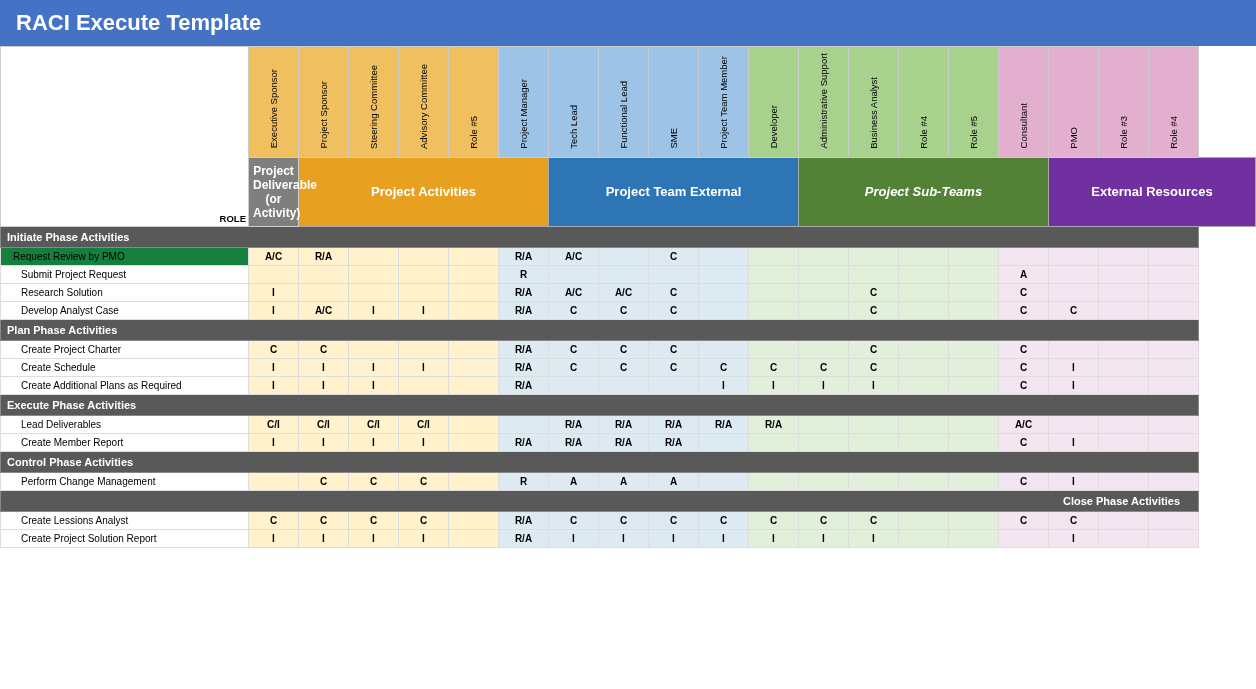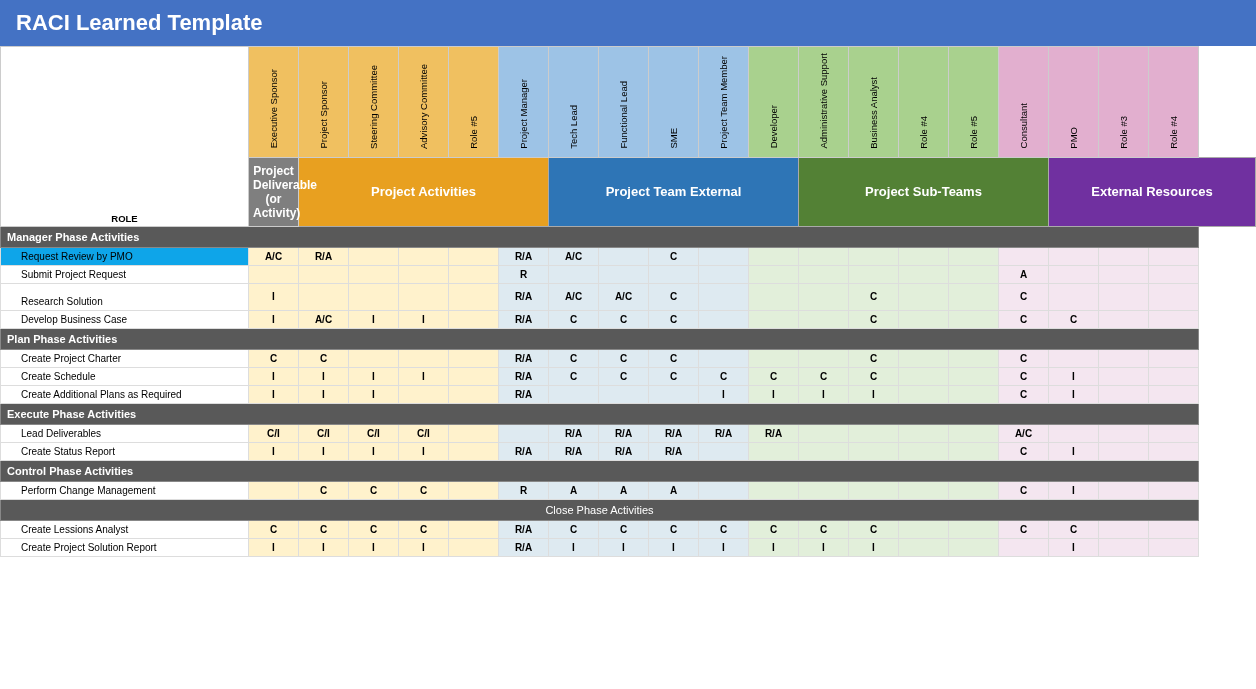--- a/index.html
+++ b/index.html
@@ -24,21 +24,21 @@
       table-layout: fixed;
     }
 
     
     col.activity-col { width: 248px; }
     col.role-col { width: 50px; }
 
     
     .role-header-row td, .role-header-row th {
       border: 1px solid #ccc;
-      text-align: center;
+      text-align: right;
       vertical-align: bottom;
       font-size: 9.5px;
       padding: 2px;
     }
 
     .role-label-cell {
       background: #fff;
       font-size: 16px;
       font-weight: bold;
       text-align: left;
@@ -109,34 +109,34 @@
 
     .data-row:nth-child(even) td {
       background: #f9f9f9;
     }
     .data-row:nth-child(even) td:first-child {
       background: #f9f9f9;
     }
 
     .group-leadership { background: #E8A020; }
     .group-team { background: #2E75B6; }
-    .group-subteam { background: #538135; }
+    .group-subteam { background: #538135; font-style: italic; }
     .group-external { background: #7030A0; }
 
     
     .hdr-leadership { background: #F0C060; }
     .hdr-team { background: #9DC3E6; }
     .hdr-subteam { background: #A9D18E; }
     .hdr-external { background: #E2AFCF; }
   </style>
 </head>
 <body>
 
 <div class="title-bar">
-  <span>RACI Learned Template</span>
+  <span>RACI Execute Template</span>
 </div>
 
 <div class="matrix-container">
   <table id="raci-table">
     <colgroup>
       <col class="activity-col">
 
       <col class="role-col">
         <col class="role-col">
         <col class="role-col">
@@ -181,24 +181,24 @@
           <td class="hdr-external" style="border: 1px solid rgb(204, 204, 204); text-align: center; vertical-align: bottom; padding: 2px;"><span class="rotated-text">Role #4</span></td>
         </tr>
         <tr class="group-header-row">
           <td class="activity-header"><span>Project Deliverable<br>(or Activity)</span></td>
           <td colspan="5" class="group-leadership" style="text-align: center; font-size: 13px; font-weight: bold; color: white; border: 1px solid rgb(170, 170, 170); padding: 6px 4px;">Project Activities</td>
           <td colspan="5" class="group-team" style="text-align: center; font-size: 13px; font-weight: bold; color: white; border: 1px solid rgb(170, 170, 170); padding: 6px 4px;">Project Team External</td>
           <td colspan="5" class="group-subteam" style="text-align: center; font-size: 13px; font-weight: bold; color: white; border: 1px solid rgb(170, 170, 170); padding: 6px 4px;">Project Sub-Teams</td>
           <td colspan="4" class="group-external" style="font-size: 13px; font-weight: bold; color: white; border: 1px solid rgb(170, 170, 170); padding: 6px 4px;">External Resources</td>
         </tr>
         <tr class="phase-row">
-          <td colspan="20" style="background: rgb(89, 89, 89); color: white; font-weight: bold; font-size: 11px; padding: 4px 6px; text-align: left; border: 1px solid rgb(136, 136, 136);">Manager Phase Activities</td>
-        </tr>
-        <tr class="data-row">
-          <td style="text-align: left; padding: 3px 6px 3px 20px; font-size: 10px; border: 1px solid rgb(221, 221, 221); background: #0ea5e9;">Request Review by PMO</td>
+          <td colspan="20" style="background: rgb(89, 89, 89); color: white; font-weight: bold; font-size: 11px; padding: 4px 6px; text-align: left; border: 1px solid rgb(136, 136, 136);">Initiate Phase Activities</td>
+        </tr>
+        <tr class="data-row">
+          <td style="text-align: left; padding: 3px 6px 3px 12px; font-size: 10px; border: 1px solid rgb(221, 221, 221); background: #15803d;">Request Review by PMO</td>
           <td style="text-align: center; vertical-align: middle; padding: 3px 2px; font-size: 10px; font-weight: bold; border: 1px solid rgb(221, 221, 221); background: rgb(255, 242, 204);">A/C</td>
           <td style="text-align: center; vertical-align: middle; padding: 3px 2px; font-size: 10px; font-weight: bold; border: 1px solid rgb(221, 221, 221); background: rgb(255, 242, 204);">R/A</td>
           <td style="text-align: center; vertical-align: middle; padding: 3px 2px; font-size: 10px; font-weight: bold; border: 1px solid rgb(221, 221, 221); background: rgb(255, 242, 204);"></td>
           <td style="text-align: center; vertical-align: middle; padding: 3px 2px; font-size: 10px; font-weight: bold; border: 1px solid rgb(221, 221, 221); background: rgb(255, 242, 204);"></td>
           <td style="text-align: center; vertical-align: middle; padding: 3px 2px; font-size: 10px; font-weight: bold; border: 1px solid rgb(221, 221, 221); background: rgb(255, 242, 204);"></td>
           <td style="text-align: center; vertical-align: middle; padding: 3px 2px; font-size: 10px; font-weight: bold; border: 1px solid rgb(221, 221, 221); background: rgb(222, 234, 241);">R/A</td>
           <td style="text-align: center; vertical-align: middle; padding: 3px 2px; font-size: 10px; font-weight: bold; border: 1px solid rgb(221, 221, 221); background: rgb(222, 234, 241);">A/C</td>
           <td style="text-align: center; vertical-align: middle; padding: 3px 2px; font-size: 10px; font-weight: bold; border: 1px solid rgb(221, 221, 221); background: rgb(222, 234, 241);"></td>
           <td style="text-align: center; vertical-align: middle; padding: 3px 2px; font-size: 10px; font-weight: bold; border: 1px solid rgb(221, 221, 221); background: rgb(222, 234, 241);">C</td>
           <td style="text-align: center; vertical-align: middle; padding: 3px 2px; font-size: 10px; font-weight: bold; border: 1px solid rgb(221, 221, 221); background: rgb(222, 234, 241);"></td>
@@ -228,21 +228,21 @@
           <td style="text-align: center; vertical-align: middle; padding: 3px 2px; font-size: 10px; font-weight: bold; border: 1px solid rgb(221, 221, 221); background: rgb(226, 239, 218);"></td>
           <td style="text-align: center; vertical-align: middle; padding: 3px 2px; font-size: 10px; font-weight: bold; border: 1px solid rgb(221, 221, 221); background: rgb(226, 239, 218);"></td>
           <td style="text-align: center; vertical-align: middle; padding: 3px 2px; font-size: 10px; font-weight: bold; border: 1px solid rgb(221, 221, 221); background: rgb(226, 239, 218);"></td>
           <td style="text-align: center; vertical-align: middle; padding: 3px 2px; font-size: 10px; font-weight: bold; border: 1px solid rgb(221, 221, 221); background: rgb(226, 239, 218);"></td>
           <td style="text-align: center; vertical-align: middle; padding: 3px 2px; font-size: 10px; font-weight: bold; border: 1px solid rgb(221, 221, 221); background: rgb(244, 230, 240);">A</td>
           <td style="text-align: center; vertical-align: middle; padding: 3px 2px; font-size: 10px; font-weight: bold; border: 1px solid rgb(221, 221, 221); background: rgb(244, 230, 240);"></td>
           <td style="text-align: center; vertical-align: middle; padding: 3px 2px; font-size: 10px; font-weight: bold; border: 1px solid rgb(221, 221, 221); background: rgb(244, 230, 240);"></td>
           <td style="text-align: center; vertical-align: middle; padding: 3px 2px; font-size: 10px; font-weight: bold; border: 1px solid rgb(221, 221, 221); background: rgb(244, 230, 240);"></td>
         </tr>
         <tr class="data-row">
-          <td style="text-align: left; padding: 12px 6px 3px 20px; font-size: 10px; border: 1px solid rgb(221, 221, 221); background: rgb(255, 255, 255);">Research Solution</td>
+          <td style="text-align: left; padding: 3px 6px 3px 20px; font-size: 10px; border: 1px solid rgb(221, 221, 221); background: rgb(255, 255, 255);">Research Solution</td>
           <td style="text-align: center; vertical-align: middle; padding: 3px 2px; font-size: 10px; font-weight: bold; border: 1px solid rgb(221, 221, 221); background: rgb(255, 242, 204);">I</td>
           <td style="text-align: center; vertical-align: middle; padding: 3px 2px; font-size: 10px; font-weight: bold; border: 1px solid rgb(221, 221, 221); background: rgb(255, 242, 204);"></td>
           <td style="text-align: center; vertical-align: middle; padding: 3px 2px; font-size: 10px; font-weight: bold; border: 1px solid rgb(221, 221, 221); background: rgb(255, 242, 204);"></td>
           <td style="text-align: center; vertical-align: middle; padding: 3px 2px; font-size: 10px; font-weight: bold; border: 1px solid rgb(221, 221, 221); background: rgb(255, 242, 204);"></td>
           <td style="text-align: center; vertical-align: middle; padding: 3px 2px; font-size: 10px; font-weight: bold; border: 1px solid rgb(221, 221, 221); background: rgb(255, 242, 204);"></td>
           <td style="text-align: center; vertical-align: middle; padding: 3px 2px; font-size: 10px; font-weight: bold; border: 1px solid rgb(221, 221, 221); background: rgb(222, 234, 241);">R/A</td>
           <td style="text-align: center; vertical-align: middle; padding: 3px 2px; font-size: 10px; font-weight: bold; border: 1px solid rgb(221, 221, 221); background: rgb(222, 234, 241);">A/C</td>
           <td style="text-align: center; vertical-align: middle; padding: 3px 2px; font-size: 10px; font-weight: bold; border: 1px solid rgb(221, 221, 221); background: rgb(222, 234, 241);">A/C</td>
           <td style="text-align: center; vertical-align: middle; padding: 3px 2px; font-size: 10px; font-weight: bold; border: 1px solid rgb(221, 221, 221); background: rgb(222, 234, 241);">C</td>
           <td style="text-align: center; vertical-align: middle; padding: 3px 2px; font-size: 10px; font-weight: bold; border: 1px solid rgb(221, 221, 221); background: rgb(222, 234, 241);"></td>
@@ -250,21 +250,21 @@
           <td style="text-align: center; vertical-align: middle; padding: 3px 2px; font-size: 10px; font-weight: bold; border: 1px solid rgb(221, 221, 221); background: rgb(226, 239, 218);"></td>
           <td style="text-align: center; vertical-align: middle; padding: 3px 2px; font-size: 10px; font-weight: bold; border: 1px solid rgb(221, 221, 221); background: rgb(226, 239, 218);">C</td>
           <td style="text-align: center; vertical-align: middle; padding: 3px 2px; font-size: 10px; font-weight: bold; border: 1px solid rgb(221, 221, 221); background: rgb(226, 239, 218);"></td>
           <td style="text-align: center; vertical-align: middle; padding: 3px 2px; font-size: 10px; font-weight: bold; border: 1px solid rgb(221, 221, 221); background: rgb(226, 239, 218);"></td>
           <td style="text-align: center; vertical-align: middle; padding: 3px 2px; font-size: 10px; font-weight: bold; border: 1px solid rgb(221, 221, 221); background: rgb(244, 230, 240);">C</td>
           <td style="text-align: center; vertical-align: middle; padding: 3px 2px; font-size: 10px; font-weight: bold; border: 1px solid rgb(221, 221, 221); background: rgb(244, 230, 240);"></td>
           <td style="text-align: center; vertical-align: middle; padding: 3px 2px; font-size: 10px; font-weight: bold; border: 1px solid rgb(221, 221, 221); background: rgb(244, 230, 240);"></td>
           <td style="text-align: center; vertical-align: middle; padding: 3px 2px; font-size: 10px; font-weight: bold; border: 1px solid rgb(221, 221, 221); background: rgb(244, 230, 240);"></td>
         </tr>
         <tr class="data-row">
-          <td style="text-align: left; padding: 3px 6px 3px 20px; font-size: 10px; border: 1px solid rgb(221, 221, 221); background: rgb(255, 255, 255);">Develop Business Case</td>
+          <td style="text-align: left; padding: 3px 6px 3px 20px; font-size: 10px; border: 1px solid rgb(221, 221, 221); background: rgb(255, 255, 255);">Develop Analyst Case</td>
           <td style="text-align: center; vertical-align: middle; padding: 3px 2px; font-size: 10px; font-weight: bold; border: 1px solid rgb(221, 221, 221); background: rgb(255, 242, 204);">I</td>
           <td style="text-align: center; vertical-align: middle; padding: 3px 2px; font-size: 10px; font-weight: bold; border: 1px solid rgb(221, 221, 221); background: rgb(255, 242, 204);">A/C</td>
           <td style="text-align: center; vertical-align: middle; padding: 3px 2px; font-size: 10px; font-weight: bold; border: 1px solid rgb(221, 221, 221); background: rgb(255, 242, 204);">I</td>
           <td style="text-align: center; vertical-align: middle; padding: 3px 2px; font-size: 10px; font-weight: bold; border: 1px solid rgb(221, 221, 221); background: rgb(255, 242, 204);">I</td>
           <td style="text-align: center; vertical-align: middle; padding: 3px 2px; font-size: 10px; font-weight: bold; border: 1px solid rgb(221, 221, 221); background: rgb(255, 242, 204);"></td>
           <td style="text-align: center; vertical-align: middle; padding: 3px 2px; font-size: 10px; font-weight: bold; border: 1px solid rgb(221, 221, 221); background: rgb(222, 234, 241);">R/A</td>
           <td style="text-align: center; vertical-align: middle; padding: 3px 2px; font-size: 10px; font-weight: bold; border: 1px solid rgb(221, 221, 221); background: rgb(222, 234, 241);">C</td>
           <td style="text-align: center; vertical-align: middle; padding: 3px 2px; font-size: 10px; font-weight: bold; border: 1px solid rgb(221, 221, 221); background: rgb(222, 234, 241);">C</td>
           <td style="text-align: center; vertical-align: middle; padding: 3px 2px; font-size: 10px; font-weight: bold; border: 1px solid rgb(221, 221, 221); background: rgb(222, 234, 241);">C</td>
           <td style="text-align: center; vertical-align: middle; padding: 3px 2px; font-size: 10px; font-weight: bold; border: 1px solid rgb(221, 221, 221); background: rgb(222, 234, 241);"></td>
@@ -366,21 +366,21 @@
           <td style="text-align: center; vertical-align: middle; padding: 3px 2px; font-size: 10px; font-weight: bold; border: 1px solid rgb(221, 221, 221); background: rgb(226, 239, 218);"></td>
           <td style="text-align: center; vertical-align: middle; padding: 3px 2px; font-size: 10px; font-weight: bold; border: 1px solid rgb(221, 221, 221); background: rgb(226, 239, 218);"></td>
           <td style="text-align: center; vertical-align: middle; padding: 3px 2px; font-size: 10px; font-weight: bold; border: 1px solid rgb(221, 221, 221); background: rgb(226, 239, 218);"></td>
           <td style="text-align: center; vertical-align: middle; padding: 3px 2px; font-size: 10px; font-weight: bold; border: 1px solid rgb(221, 221, 221); background: rgb(226, 239, 218);"></td>
           <td style="text-align: center; vertical-align: middle; padding: 3px 2px; font-size: 10px; font-weight: bold; border: 1px solid rgb(221, 221, 221); background: rgb(244, 230, 240);">A/C</td>
           <td style="text-align: center; vertical-align: middle; padding: 3px 2px; font-size: 10px; font-weight: bold; border: 1px solid rgb(221, 221, 221); background: rgb(244, 230, 240);"></td>
           <td style="text-align: center; vertical-align: middle; padding: 3px 2px; font-size: 10px; font-weight: bold; border: 1px solid rgb(221, 221, 221); background: rgb(244, 230, 240);"></td>
           <td style="text-align: center; vertical-align: middle; padding: 3px 2px; font-size: 10px; font-weight: bold; border: 1px solid rgb(221, 221, 221); background: rgb(244, 230, 240);"></td>
         </tr>
         <tr class="data-row">
-          <td style="text-align: left; padding: 3px 6px 3px 20px; font-size: 10px; border: 1px solid rgb(221, 221, 221); background: rgb(255, 255, 255);">Create Status Report</td>
+          <td style="text-align: left; padding: 3px 6px 3px 20px; font-size: 10px; border: 1px solid rgb(221, 221, 221); background: rgb(255, 255, 255);">Create Member Report</td>
           <td style="text-align: center; vertical-align: middle; padding: 3px 2px; font-size: 10px; font-weight: bold; border: 1px solid rgb(221, 221, 221); background: rgb(255, 242, 204);">I</td>
           <td style="text-align: center; vertical-align: middle; padding: 3px 2px; font-size: 10px; font-weight: bold; border: 1px solid rgb(221, 221, 221); background: rgb(255, 242, 204);">I</td>
           <td style="text-align: center; vertical-align: middle; padding: 3px 2px; font-size: 10px; font-weight: bold; border: 1px solid rgb(221, 221, 221); background: rgb(255, 242, 204);">I</td>
           <td style="text-align: center; vertical-align: middle; padding: 3px 2px; font-size: 10px; font-weight: bold; border: 1px solid rgb(221, 221, 221); background: rgb(255, 242, 204);">I</td>
           <td style="text-align: center; vertical-align: middle; padding: 3px 2px; font-size: 10px; font-weight: bold; border: 1px solid rgb(221, 221, 221); background: rgb(255, 242, 204);"></td>
           <td style="text-align: center; vertical-align: middle; padding: 3px 2px; font-size: 10px; font-weight: bold; border: 1px solid rgb(221, 221, 221); background: rgb(222, 234, 241);">R/A</td>
           <td style="text-align: center; vertical-align: middle; padding: 3px 2px; font-size: 10px; font-weight: bold; border: 1px solid rgb(221, 221, 221); background: rgb(222, 234, 241);">R/A</td>
           <td style="text-align: center; vertical-align: middle; padding: 3px 2px; font-size: 10px; font-weight: bold; border: 1px solid rgb(221, 221, 221); background: rgb(222, 234, 241);">R/A</td>
           <td style="text-align: center; vertical-align: middle; padding: 3px 2px; font-size: 10px; font-weight: bold; border: 1px solid rgb(221, 221, 221); background: rgb(222, 234, 241);">R/A</td>
           <td style="text-align: center; vertical-align: middle; padding: 3px 2px; font-size: 10px; font-weight: bold; border: 1px solid rgb(221, 221, 221); background: rgb(222, 234, 241);"></td>
@@ -413,21 +413,21 @@
           <td style="text-align: center; vertical-align: middle; padding: 3px 2px; font-size: 10px; font-weight: bold; border: 1px solid rgb(221, 221, 221); background: rgb(226, 239, 218);"></td>
           <td style="text-align: center; vertical-align: middle; padding: 3px 2px; font-size: 10px; font-weight: bold; border: 1px solid rgb(221, 221, 221); background: rgb(226, 239, 218);"></td>
           <td style="text-align: center; vertical-align: middle; padding: 3px 2px; font-size: 10px; font-weight: bold; border: 1px solid rgb(221, 221, 221); background: rgb(226, 239, 218);"></td>
           <td style="text-align: center; vertical-align: middle; padding: 3px 2px; font-size: 10px; font-weight: bold; border: 1px solid rgb(221, 221, 221); background: rgb(226, 239, 218);"></td>
           <td style="text-align: center; vertical-align: middle; padding: 3px 2px; font-size: 10px; font-weight: bold; border: 1px solid rgb(221, 221, 221); background: rgb(244, 230, 240);">C</td>
           <td style="text-align: center; vertical-align: middle; padding: 3px 2px; font-size: 10px; font-weight: bold; border: 1px solid rgb(221, 221, 221); background: rgb(244, 230, 240);">I</td>
           <td style="text-align: center; vertical-align: middle; padding: 3px 2px; font-size: 10px; font-weight: bold; border: 1px solid rgb(221, 221, 221); background: rgb(244, 230, 240);"></td>
           <td style="text-align: center; vertical-align: middle; padding: 3px 2px; font-size: 10px; font-weight: bold; border: 1px solid rgb(221, 221, 221); background: rgb(244, 230, 240);"></td>
         </tr>
         <tr class="phase-row">
-          <td colspan="20" style="background: rgb(89, 89, 89); color: white; font-weight: normal; font-size: 11px; padding: 4px 0; text-align: center; border: 1px solid rgb(136, 136, 136);">Close Phase Activities</td>
+          <td colspan="20" style="background: rgb(89, 89, 89); color: white; font-weight: bold; font-size: 11px; padding: 4px 18px; text-align: right; border: 1px solid rgb(136, 136, 136);">Close Phase Activities</td>
         </tr>
         <tr class="data-row">
           <td style="text-align: left; padding: 3px 6px 3px 20px; font-size: 10px; border: 1px solid rgb(221, 221, 221); background: rgb(255, 255, 255);">Create Lessions Analyst</td>
           <td style="text-align: center; vertical-align: middle; padding: 3px 2px; font-size: 10px; font-weight: bold; border: 1px solid rgb(221, 221, 221); background: rgb(255, 242, 204);">C</td>
           <td style="text-align: center; vertical-align: middle; padding: 3px 2px; font-size: 10px; font-weight: bold; border: 1px solid rgb(221, 221, 221); background: rgb(255, 242, 204);">C</td>
           <td style="text-align: center; vertical-align: middle; padding: 3px 2px; font-size: 10px; font-weight: bold; border: 1px solid rgb(221, 221, 221); background: rgb(255, 242, 204);">C</td>
           <td style="text-align: center; vertical-align: middle; padding: 3px 2px; font-size: 10px; font-weight: bold; border: 1px solid rgb(221, 221, 221); background: rgb(255, 242, 204);">C</td>
           <td style="text-align: center; vertical-align: middle; padding: 3px 2px; font-size: 10px; font-weight: bold; border: 1px solid rgb(221, 221, 221); background: rgb(255, 242, 204);"></td>
           <td style="text-align: center; vertical-align: middle; padding: 3px 2px; font-size: 10px; font-weight: bold; border: 1px solid rgb(221, 221, 221); background: rgb(222, 234, 241);">R/A</td>
           <td style="text-align: center; vertical-align: middle; padding: 3px 2px; font-size: 10px; font-weight: bold; border: 1px solid rgb(221, 221, 221); background: rgb(222, 234, 241);">C</td>

